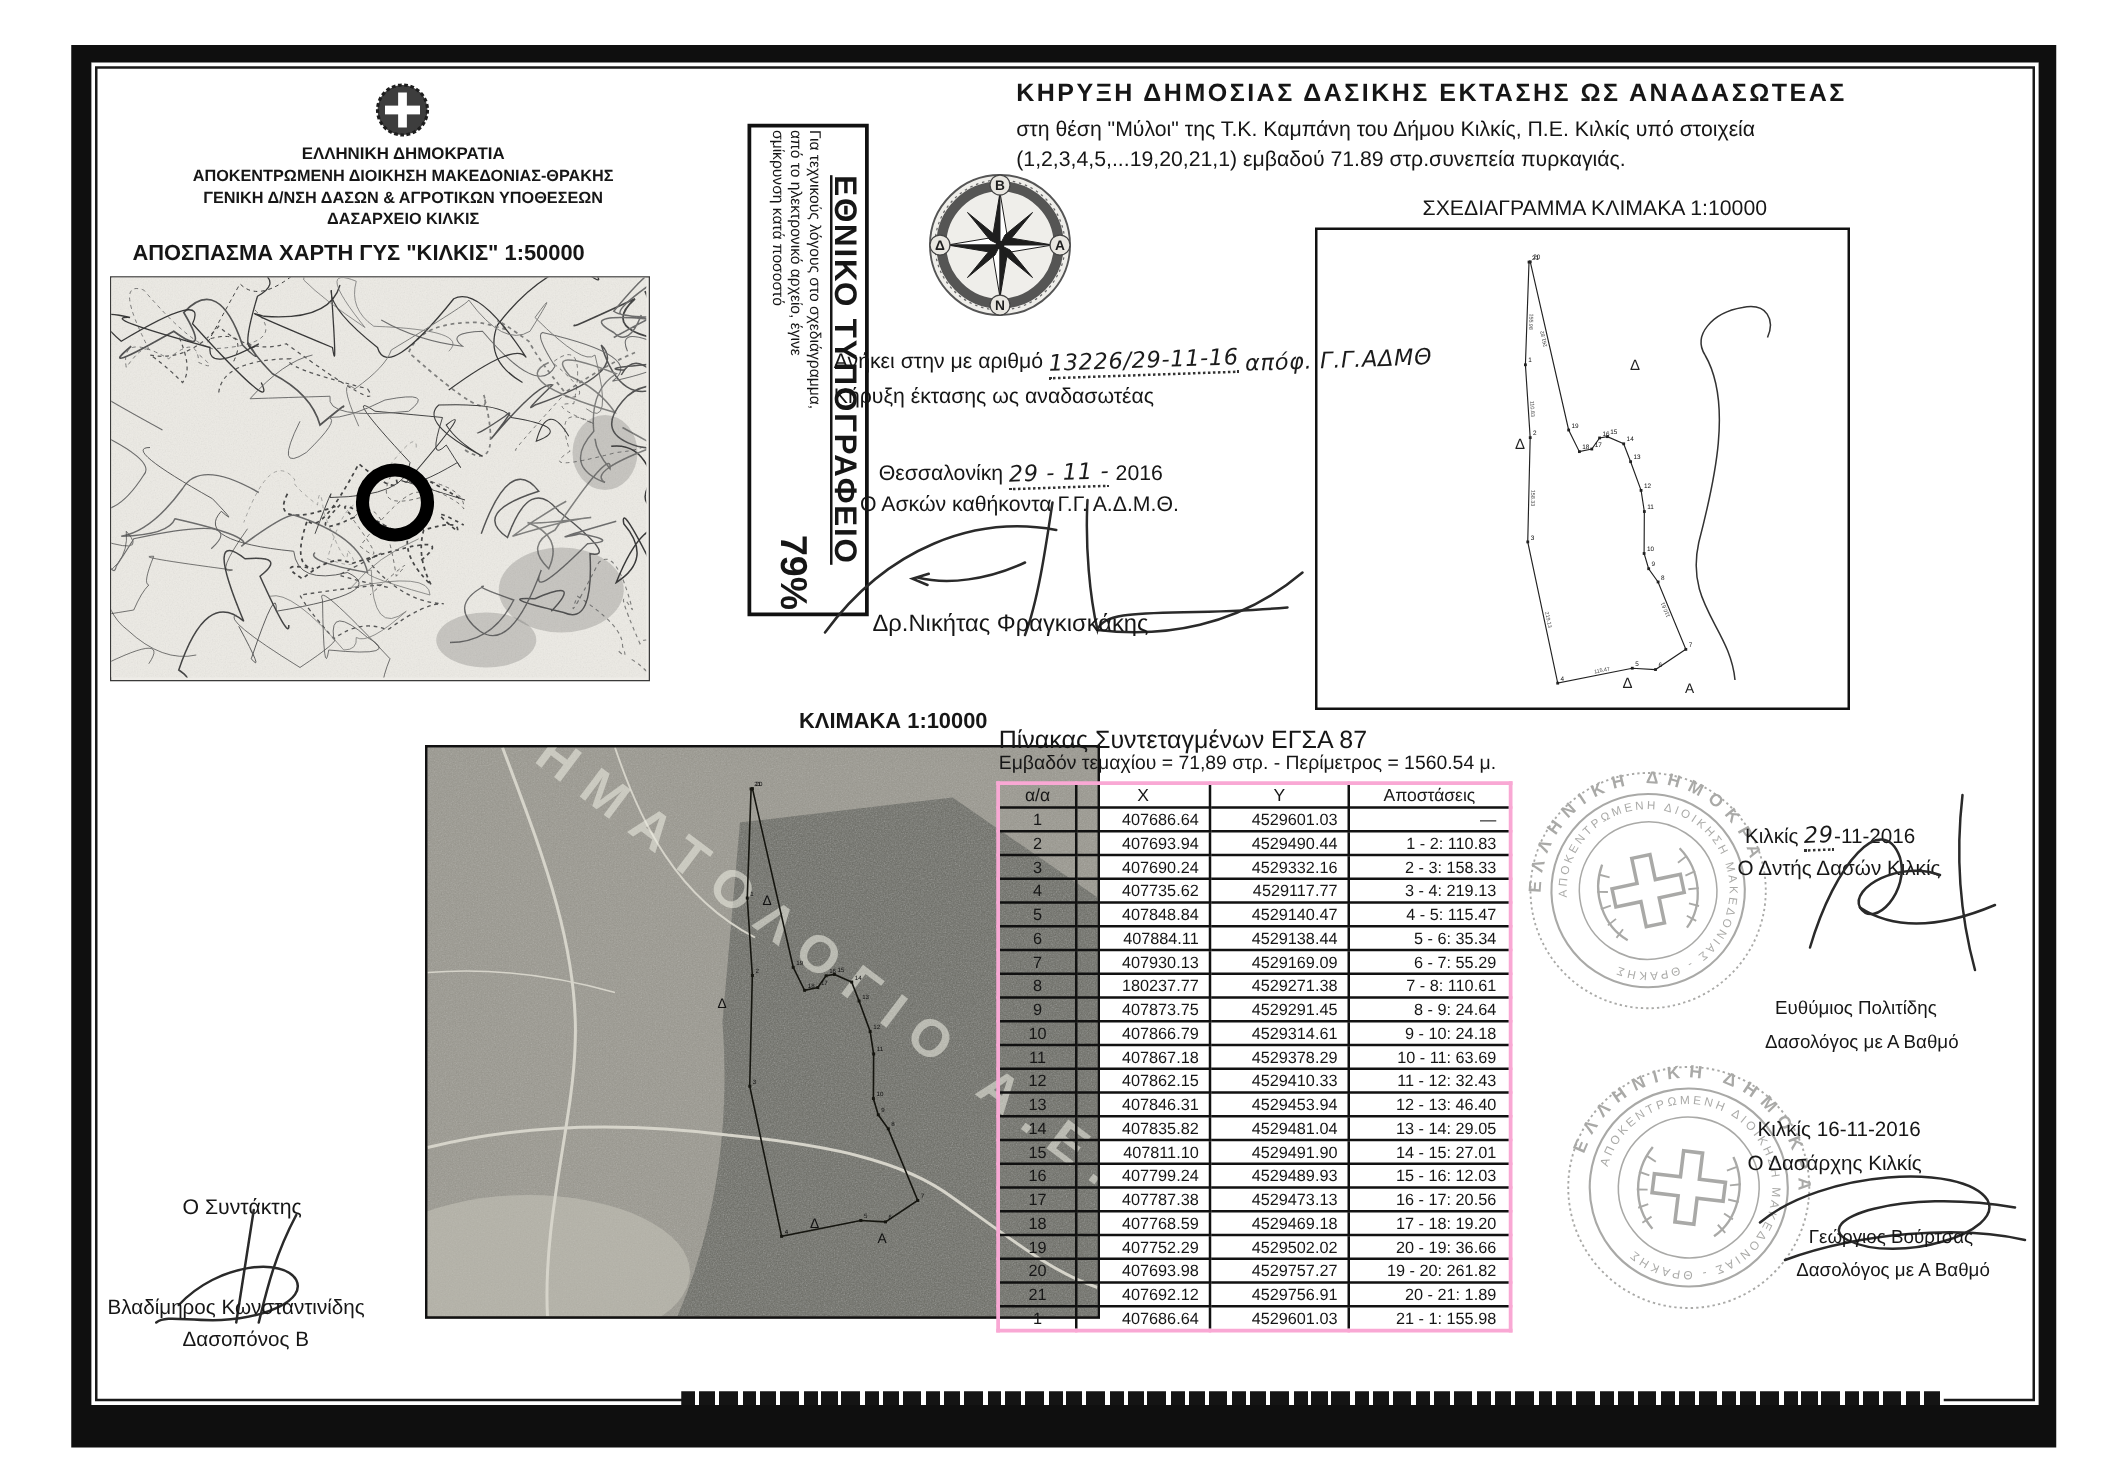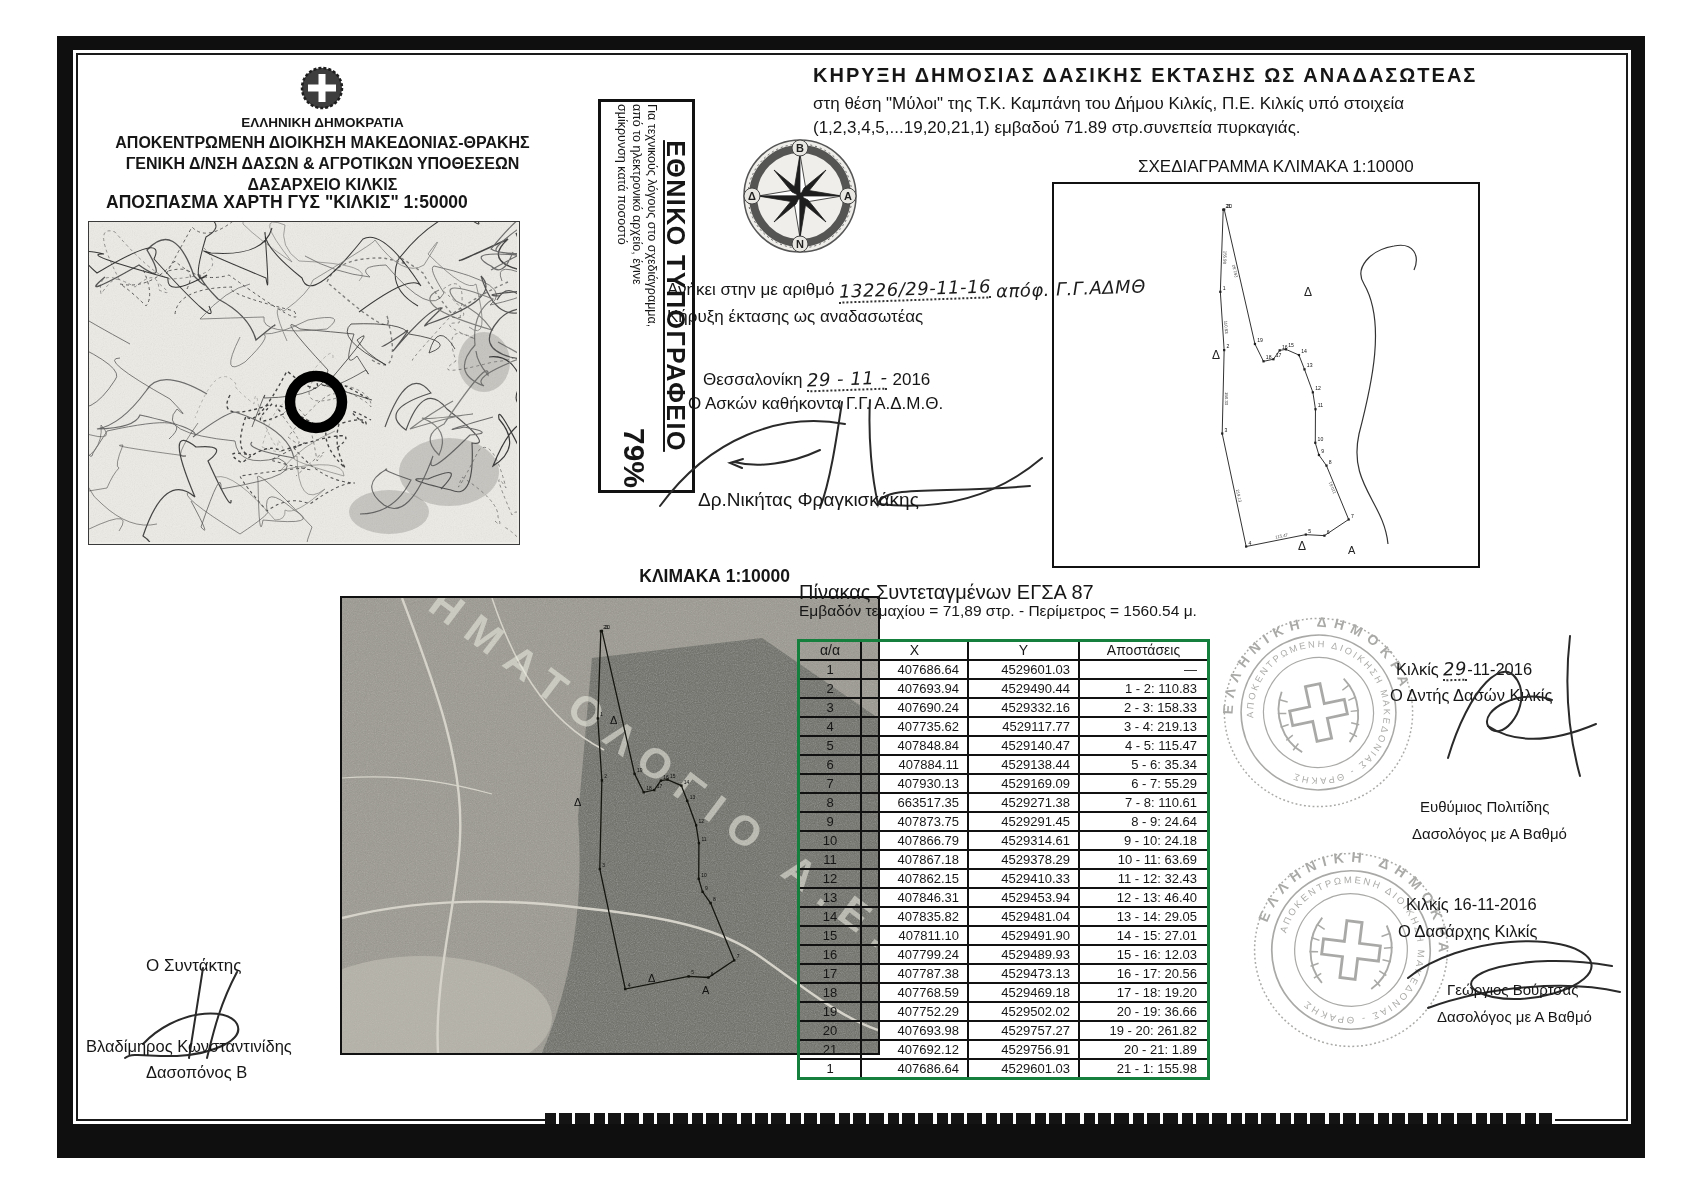--- a/index.html
+++ b/index.html
@@ -5,21 +5,21 @@
   html,body{margin:0;padding:0;background:#ffffff;}
   #page{position:relative;width:1694px;height:1177px;background:#fff;overflow:hidden;
         font-family:"Liberation Sans",sans-serif;color:#161616;}
   .abs{position:absolute;}
   .frame{left:57px;top:36px;width:1588px;height:1122px;box-sizing:border-box;
          border:solid #0f0f0f;border-width:14px 14px 34px 16px;
          box-shadow:inset 0 0 0 3px #fff, inset 0 0 0 5px #1a1a1a;}
   
   .lh-lines{left:100px;top:114px;width:445px;text-align:center;font-weight:bold;line-height:1.32;}
   .lh1{font-size:13.5px;}
-  .lh2{font-size:16px;}
+  .lh2{font-size:13px;}
   .map-title{left:106px;top:192px;font-size:17.5px;font-weight:bold;}
   
   .topo{left:88px;top:221px;width:432px;height:324px;box-sizing:border-box;border:1.5px solid #3a3a3a;background:#eeece7;}
   
   .vbox{left:598px;top:99px;width:97px;height:394px;box-sizing:border-box;border:3px solid #111;background:#fff;}
   .vbox-inner{position:absolute;left:50%;top:50%;width:384px;height:86px;
               transform:translate(-50%,-50%) rotate(90deg);}
   .vbox-head{font-size:25px;font-weight:bold;letter-spacing:1.5px;text-align:center;
              text-decoration:underline;white-space:nowrap;}
   .vbox-body{display:flex;align-items:flex-start;margin-top:2px;}
@@ -42,21 +42,21 @@
   .sig-name{left:698px;top:489px;font-size:19px;}
   
   .ortho-titles{left:340px;top:564px;width:450px;text-align:right;font-weight:bold;font-size:17.5px;line-height:1.45;}
   .ortho-box{left:340px;top:596px;width:540px;height:459px;box-sizing:border-box;border:2px solid #111;
              background:#97958d;overflow:hidden;}
   .watermark{position:absolute;left:40px;top:-70px;width:900px;transform:rotate(37deg);transform-origin:0 0;
              font-size:42px;font-weight:bold;letter-spacing:14px;color:rgba(238,238,228,.55);white-space:nowrap;}
   
   .tbl-title{left:799px;top:581px;font-size:20px;}
   .tbl-sub{left:799px;top:602px;font-size:15.5px;}
-  table.coords{position:absolute;left:797px;top:639px;border-collapse:collapse;border:3px solid #15803d;}
+  table.coords{position:absolute;left:797px;top:625px;border-collapse:collapse;border:3px solid #f9a8d4;}
   table.coords td,table.coords th{border:2px solid #111;font-size:13px;line-height:13.5px;padding:1px 5px;
              font-weight:normal;height:15px;}
   table.coords th{text-align:center;font-size:14px;}
   table.coords td:nth-child(1){width:50px;text-align:center;}
   table.coords td:nth-child(2){width:92px;text-align:right;padding-right:8px;margin-top:13px;}
   table.coords td:nth-child(3){width:96px;text-align:right;padding-right:8px;}
   table.coords td:nth-child(4){width:112px;text-align:right;padding-right:10px;}
   
   .stamp{color:#767672;opacity:.62;}
   .appr{font-size:16.5px;white-space:nowrap;}
@@ -443,21 +443,21 @@
           <td>5 - 6: 35.34</td>
         </tr>
         <tr>
           <td>7</td>
           <td>407930.13</td>
           <td>4529169.09</td>
           <td>6 - 7: 55.29</td>
         </tr>
         <tr>
           <td>8</td>
-          <td>663517.35</td>
+          <td>180237.77</td>
           <td>4529271.38</td>
           <td>7 - 8: 110.61</td>
         </tr>
         <tr>
           <td>9</td>
           <td>407873.75</td>
           <td>4529291.45</td>
           <td>8 - 9: 24.64</td>
         </tr>
         <tr>

